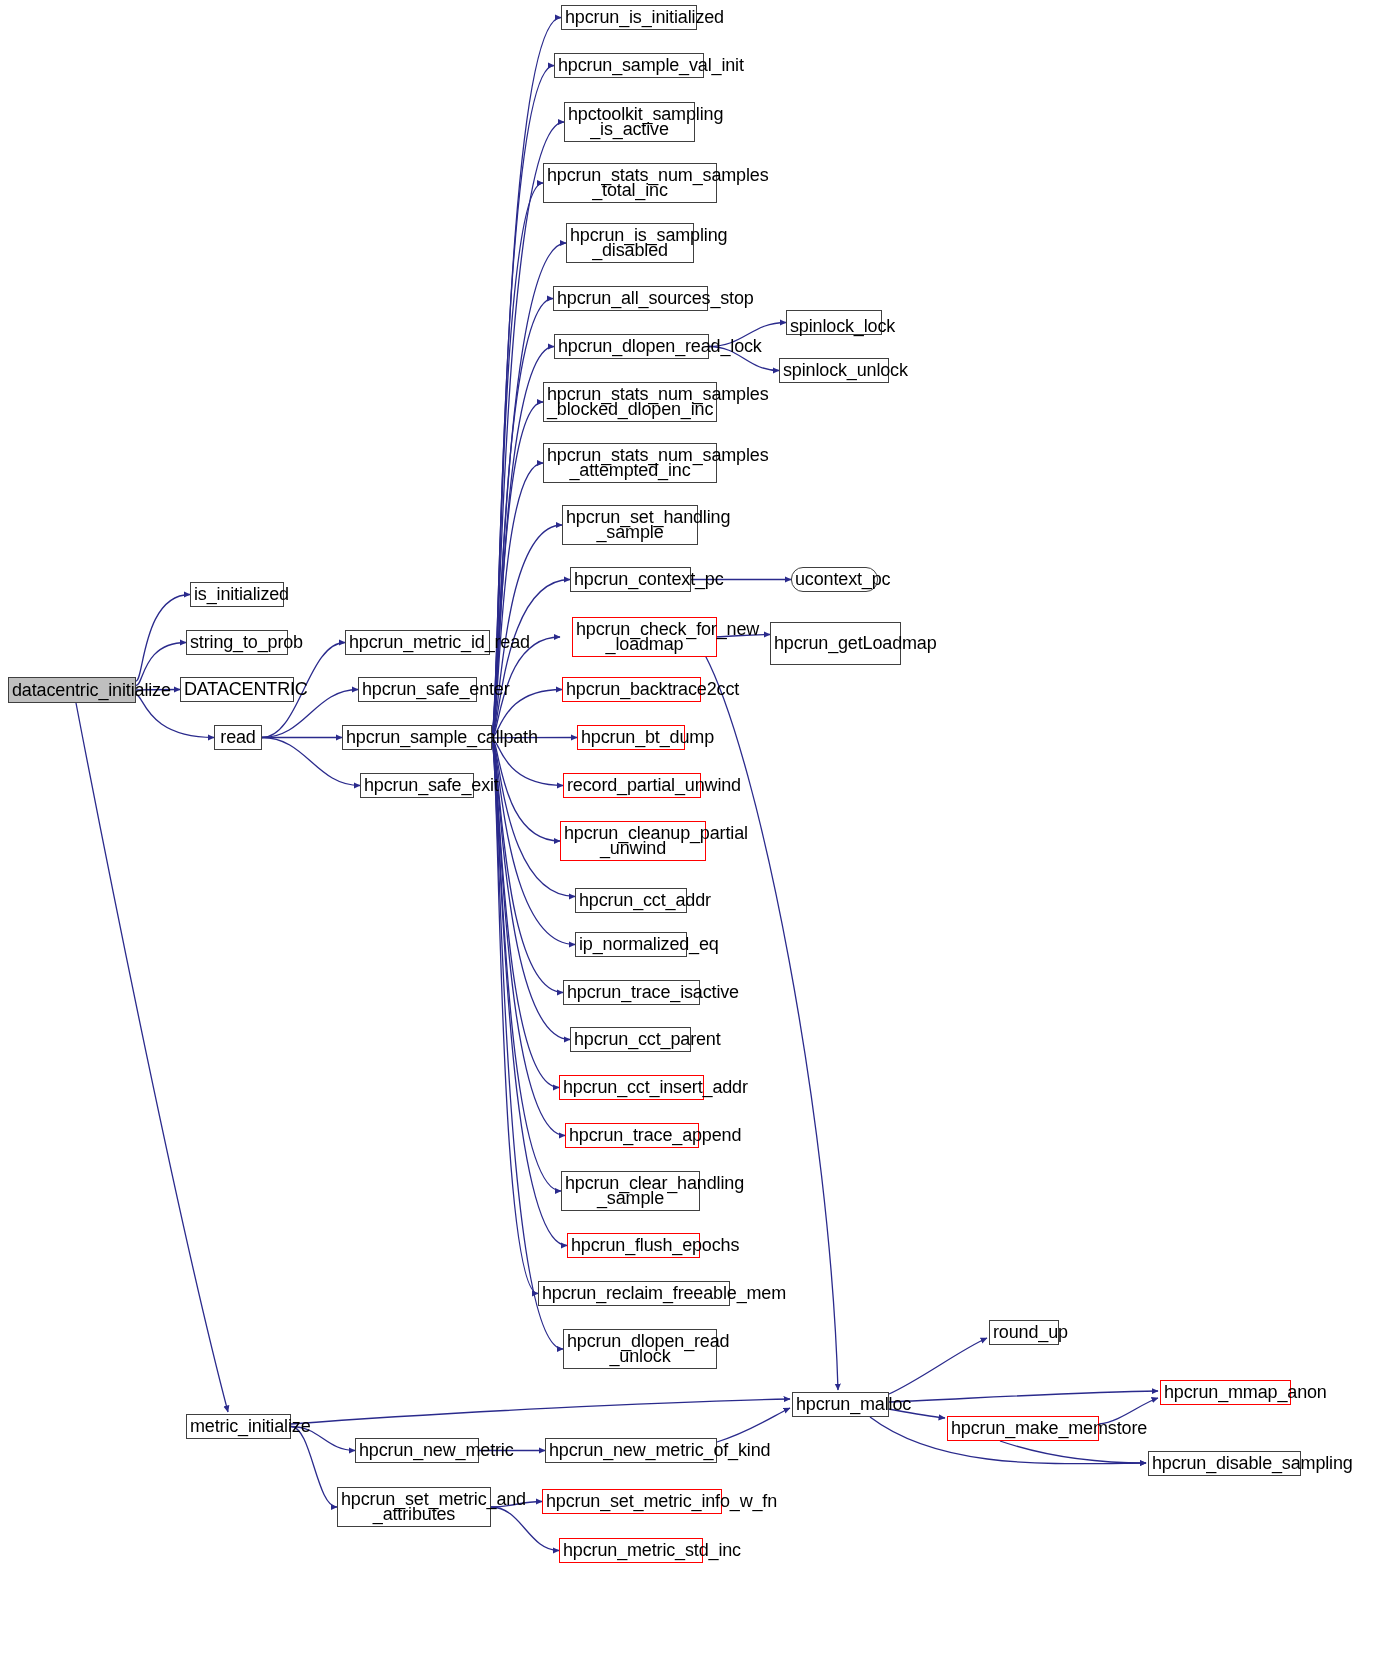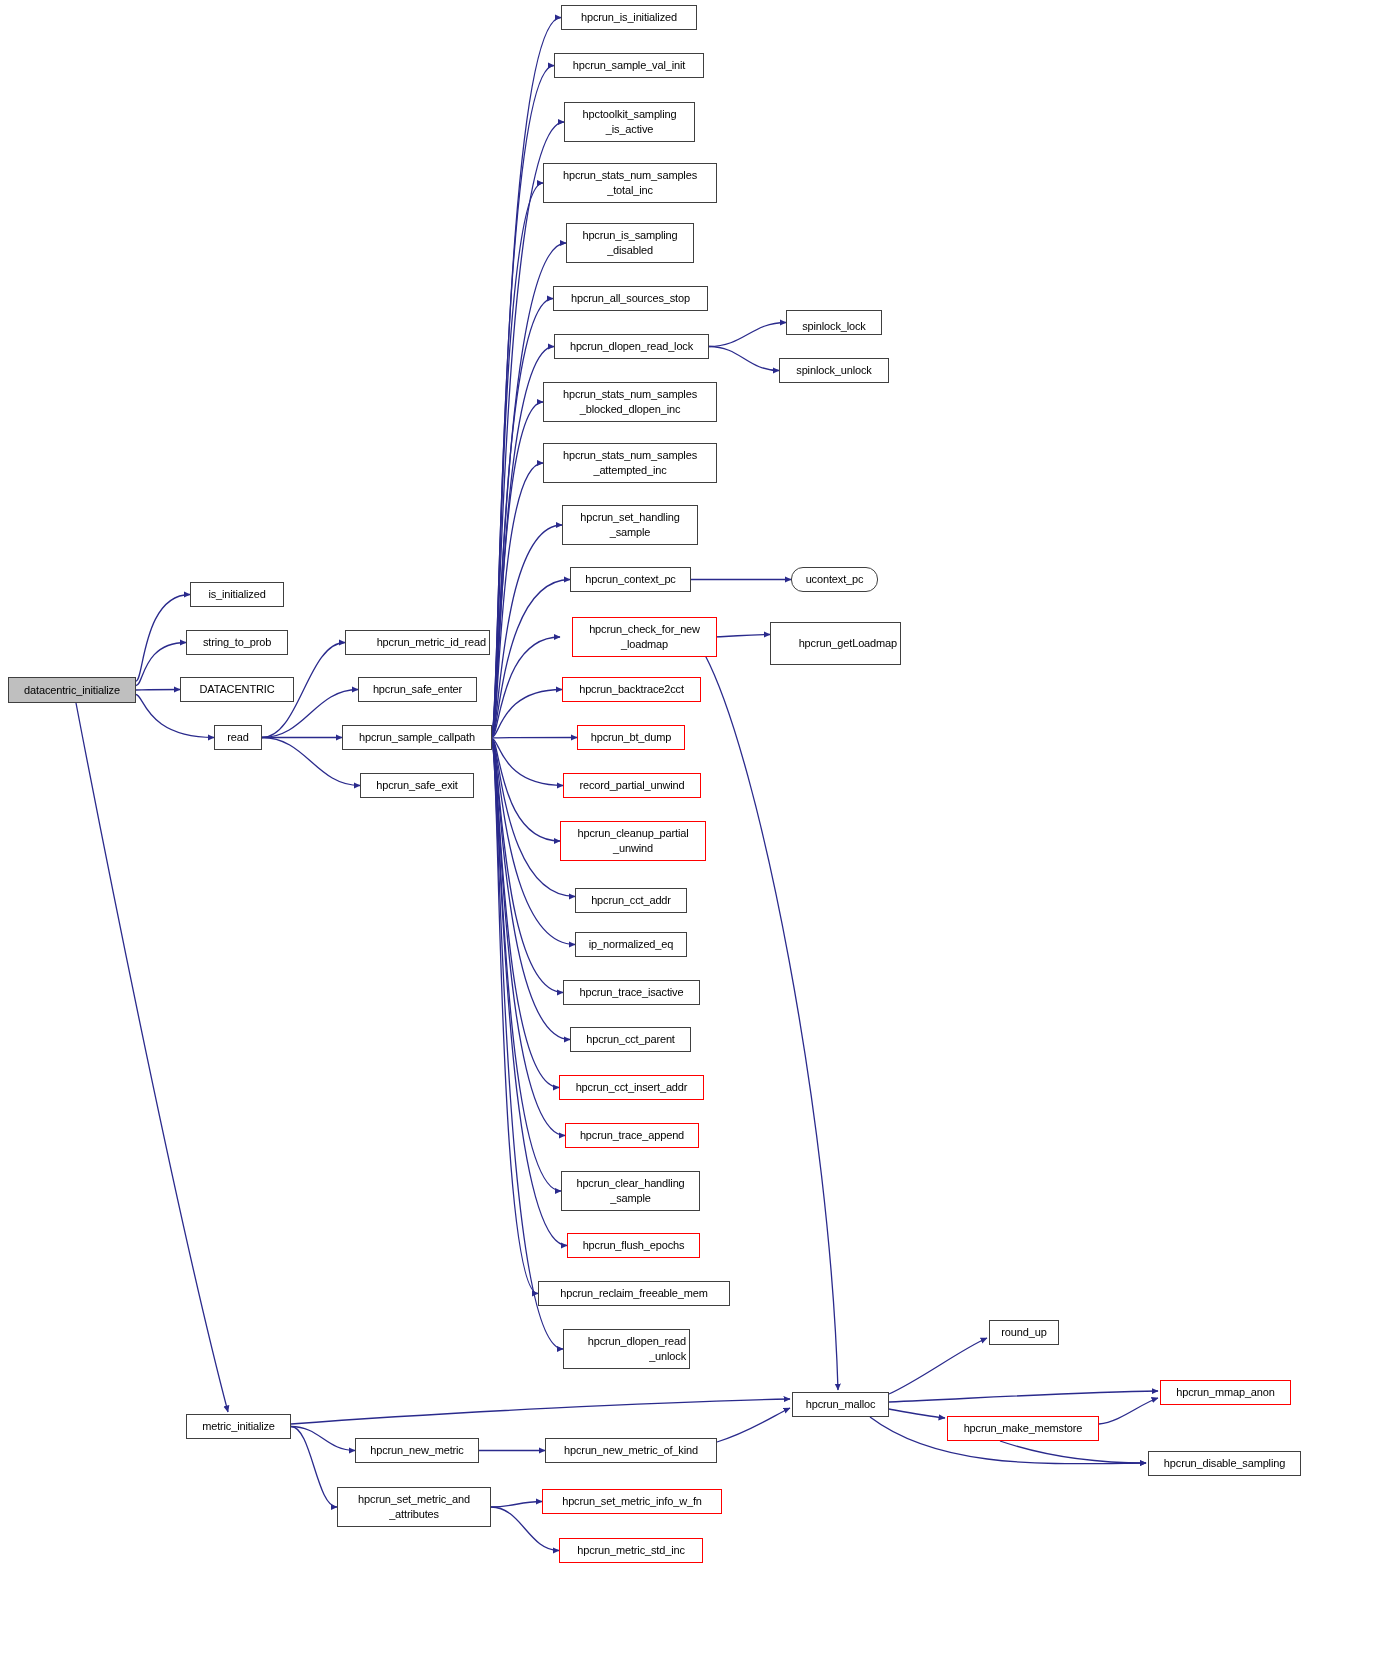--- a/index.html
+++ b/index.html
@@ -26,21 +26,21 @@
   .node {
     position: absolute;
     box-sizing: border-box;
     display: flex;
     align-items: center;
     justify-content: center;
     text-align: center;
     background: #ffffff;
     border: 1px solid #404040;
     color: #000000;
-    font-size: 11px;
+    font-size: 18px;
     line-height: 15px;
     letter-spacing: -0.15px;
     white-space: pre-line;
     z-index: 5;
   }
   .node.red {
     border-color: #ff0000;
   }
   .node.root {
     background: #bfbfbf;
@@ -157,21 +157,21 @@
     <div class="node" style="left: 575px; top: 888px; width: 112px; height: 25px;"><span class="node-label">hpcrun_cct_addr</span></div>
     <div class="node" style="left: 575px; top: 932px; width: 112px; height: 25px;"><span class="node-label">ip_normalized_eq</span></div>
     <div class="node" style="left: 563px; top: 980px; width: 137px; height: 25px;"><span class="node-label">hpcrun_trace_isactive</span></div>
     <div class="node" style="left: 570px; top: 1027px; width: 121px; height: 25px;"><span class="node-label">hpcrun_cct_parent</span></div>
     <div class="node red" style="left: 559px; top: 1075px; width: 145px; height: 25px;"><span class="node-label">hpcrun_cct_insert_addr</span></div>
     <div class="node red" style="left: 565px; top: 1123px; width: 134px; height: 25px;"><span class="node-label">hpcrun_trace_append</span></div>
     <div class="node" style="left: 561px; top: 1171px; width: 139px; height: 40px;"><span class="node-label">hpcrun_clear_handling
 _sample</span></div>
     <div class="node red" style="left: 567px; top: 1233px; width: 133px; height: 25px;"><span class="node-label">hpcrun_flush_epochs</span></div>
     <div class="node" style="left: 538px; top: 1281px; width: 192px; height: 25px;"><span class="node-label">hpcrun_reclaim_freeable_mem</span></div>
-    <div class="node" style="left: 563px; top: 1329px; width: 127px; height: 40px; text-align: right;"><span class="node-label">hpcrun_dlopen_read
+    <div class="node" style="left: 563px; top: 1329px; width: 154px; height: 40px;"><span class="node-label">hpcrun_dlopen_read
 _unlock</span></div>
     <div class="node" style="left: 545px; top: 1438px; width: 172px; height: 25px;"><span class="node-label">hpcrun_new_metric_of_kind</span></div>
     <div class="node red" style="left: 542px; top: 1489px; width: 180px; height: 25px;"><span class="node-label">hpcrun_set_metric_info_w_fn</span></div>
     <div class="node red" style="left: 559px; top: 1538px; width: 144px; height: 25px;"><span class="node-label">hpcrun_metric_std_inc</span></div>
     <div class="node" style="left: 786px; top: 310px; width: 96px; height: 25px; align-items: flex-end;"><span class="node-label">spinlock_lock</span></div>
     <div class="node" style="left: 779px; top: 358px; width: 110px; height: 25px;"><span class="node-label">spinlock_unlock</span></div>
     <div class="node" style="left: 791px; top: 567px; width: 87px; height: 25px; border-radius: 12px;"><span class="node-label">ucontext_pc</span></div>
     <div class="node" style="left: 770px; top: 622px; width: 131px; height: 43px; text-align: right;"><span class="node-label">hpcrun_getLoadmap</span></div>
     <div class="node" style="left: 792px; top: 1392px; width: 97px; height: 25px; justify-content: flex-end;"><span class="node-label">hpcrun_malloc</span></div>
     <div class="node" style="left: 989px; top: 1320px; width: 70px; height: 25px;"><span class="node-label">round_up</span></div>

